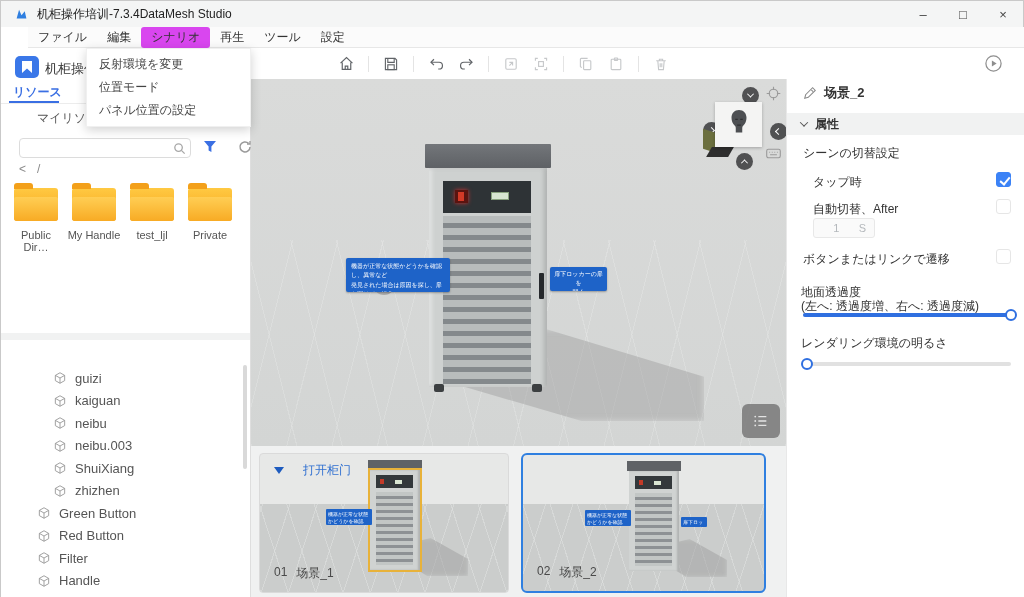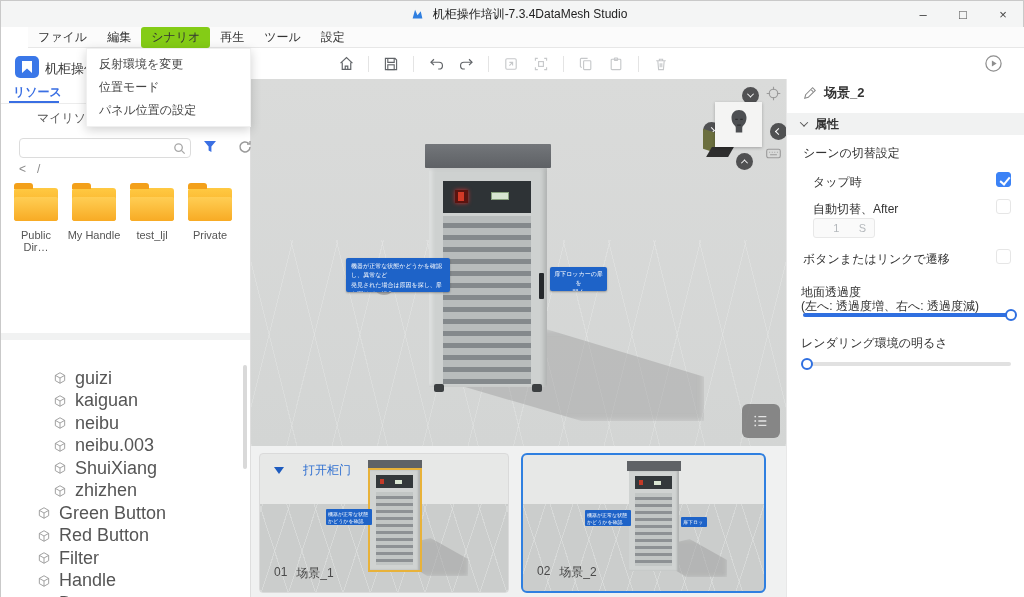--- a/index.html
+++ b/index.html
@@ -1,29 +1,29 @@
 <!DOCTYPE html>
 <html><head>
 <meta charset="utf-8">
 <style>
   * { margin:0; padding:0; box-sizing:border-box; }
   html,body { width:1024px; height:597px; font-family:"Liberation Sans","DejaVu Sans",sans-serif; background:#fff; overflow:hidden; }
   .window { position:relative; width:1024px; height:597px; background:#fff; border:1px solid #c9c9c9; }
 
   
-  .titlebar { position:absolute; left:0; top:0; width:100%; height:26px; background:#f4f5f5; display:flex; align-items:center;justify-content:center; }
+  .titlebar { position:absolute; left:0; top:0; width:100%; height:26px; background:#f4f5f5; display:flex; align-items:center; }
   .app-logo { width:13px; height:13px; margin-left:14px; }
   .title-text { font-size:12px; color:#222; margin-left:9px; }
   .win-controls { position:absolute; right:0; top:0; height:26px; display:flex; }
   .win-btn { width:40px; height:26px; display:flex; align-items:center; justify-content:center; font-size:13px; color:#444; cursor:default; }
 
   
   .menubar { position:absolute; left:0; top:26px; width:100%; height:21px; background:#fbfbfb; border-bottom:1px solid #e7e7e7; display:flex; align-items:center; padding-left:0;margin-left:27px; }
   .menu-item { font-size:12px; color:#333; padding:2px 10px; border-radius:3px; }
-  .menu-item.active { background:#84cc16; }
+  .menu-item.active { background:#d946ef; }
 
   
   .dropdown { position:absolute; left:85px; top:47px; width:165px; background:#fff; box-shadow:0 3px 10px rgba(0,0,0,.18); border:1px solid #f0f0f0; z-index:50; padding:4px 0; }
   .dd-item { position:relative; height:23px; display:flex; align-items:center; padding-left:12px; font-size:12px; color:#444; }
   .dd-item.hover { background:#e8f0fb; }
 
   
   .sidebar { position:absolute; left:0; top:47px; width:250px; height:550px; background:#fff; border-right:1px solid #dedede; }
   .proj-icon { position:absolute; left:14px; top:8px; width:24px; height:22px; background:#3a77e8; border-radius:5px; }
   .proj-icon::after { content:""; position:absolute; left:7px; top:5px; width:10px; height:12px; background:#fff; clip-path:polygon(0 0,100% 0,100% 100%,50% 62%,0 100%); }
@@ -41,21 +41,21 @@
   .crumb.back { left:18px; } .crumb.path { left:36px; }
   .folders { position:absolute; left:6px; top:132px; width:238px; display:flex; }
   .folder-cell { width:58px; text-align:center; }
   .folder { width:44px; height:33px; background:linear-gradient(180deg,#ffc942,#f6a41c); border-radius:3px; position:relative; margin:8px auto 0; }
   .folder::before { content:""; position:absolute; top:-5px; left:0; width:19px; height:6px; background:#f3a01a; border-radius:3px 3px 0 0; }
   .folder::after { content:""; position:absolute; left:0; bottom:0; width:100%; height:24px; background:linear-gradient(180deg,#ffce54,#f8ab24); border-radius:2px 2px 3px 3px; }
   .folder-label { margin-top:8px; font-size:11px; color:#555; }
   .splitter { position:absolute; left:0; top:285px; width:249px; height:7px; background:#f1f2f2; }
   .obj-header { position:absolute; left:0; top:292px; width:249px; height:24px; background:#f9f9f9; border-top:1px solid #e9e9e9; border-bottom:1px solid #e9e9e9; display:flex; align-items:center; padding-left:16px; font-size:12px; font-weight:bold; color:#444; }
   .obj-list { position:absolute; left:0; top:319px; width:249px; }
-  .obj-item { display:flex; align-items:center; gap:8px; height:22.5px; padding-left:36px; font-size:18px; color:#555; }
+  .obj-item { display:flex; align-items:center; gap:8px; height:22.5px; padding-left:36px; font-size:13px; color:#555; }
   .obj-item.lvl1 { padding-left:52px; }
   .obj-item svg { flex:0 0 14px; }
   .sb-scroll { position:absolute; left:242px; top:317px; width:4px; height:104px; background:#d9d9d9; border-radius:2px; }
 
   
   .content { position:absolute; left:250px; top:47px; width:774px; height:550px; }
   .toolbar { position:absolute; left:0; top:0; width:774px; height:31px; background:#fff; display:flex; align-items:center; padding-left:80px; }
   .tbtn { width:30px; height:22px; display:flex; align-items:center; justify-content:center; }
   .tdiv { width:1px; height:16px; background:#e4e4e4; margin:0 7px; }
   .tbtn svg { stroke:#616468; }

